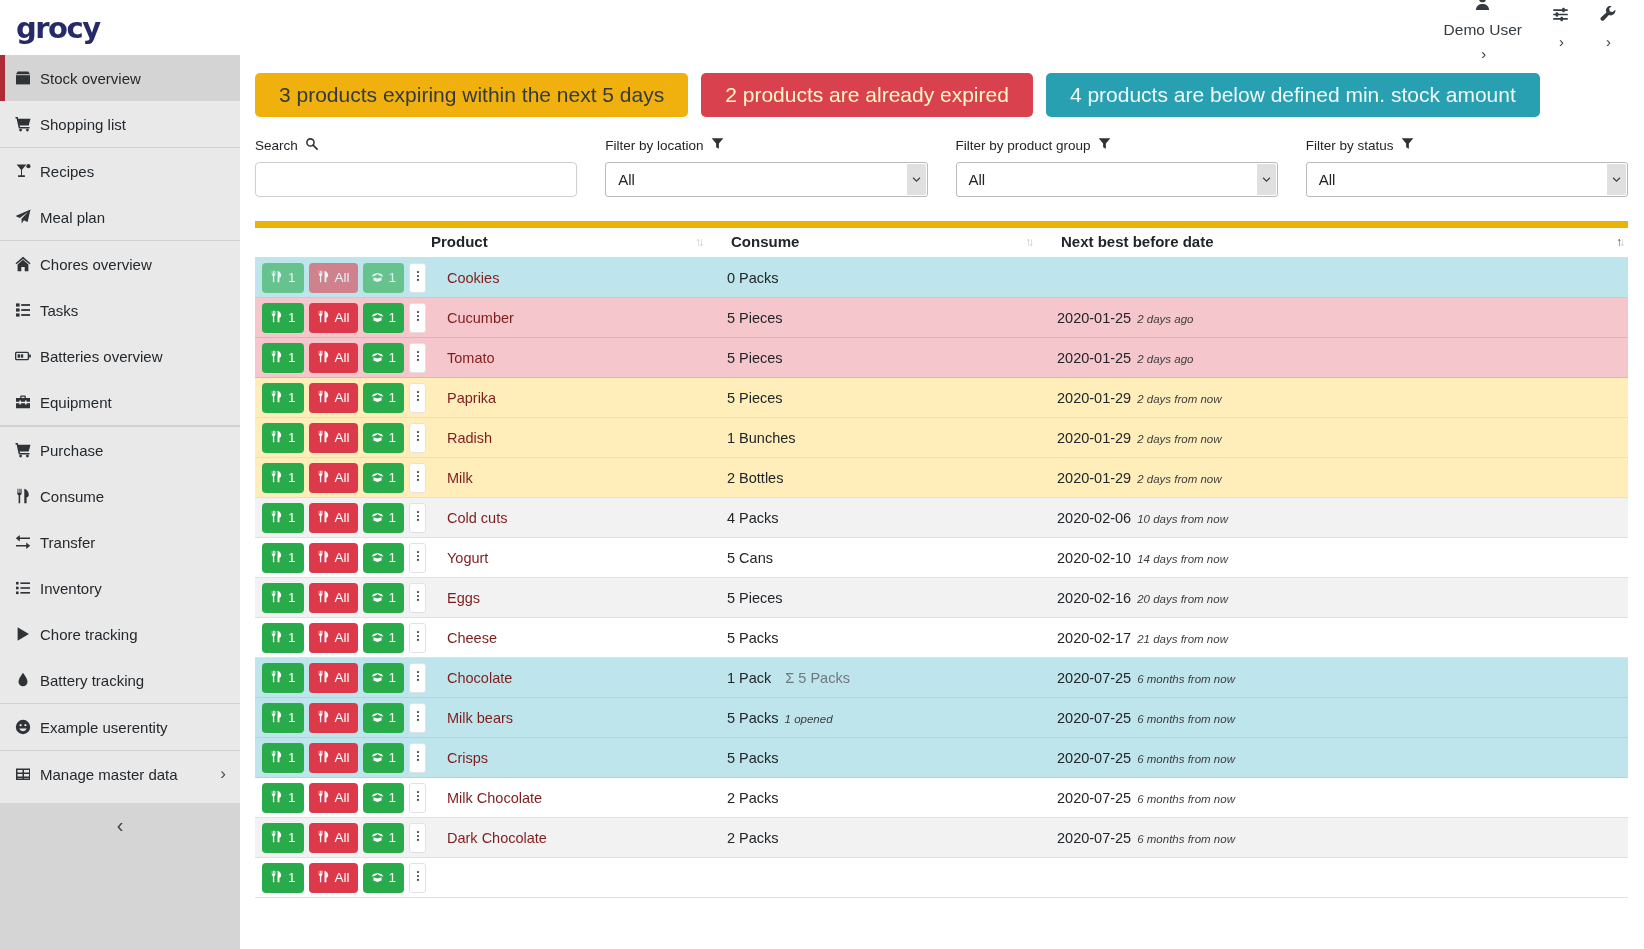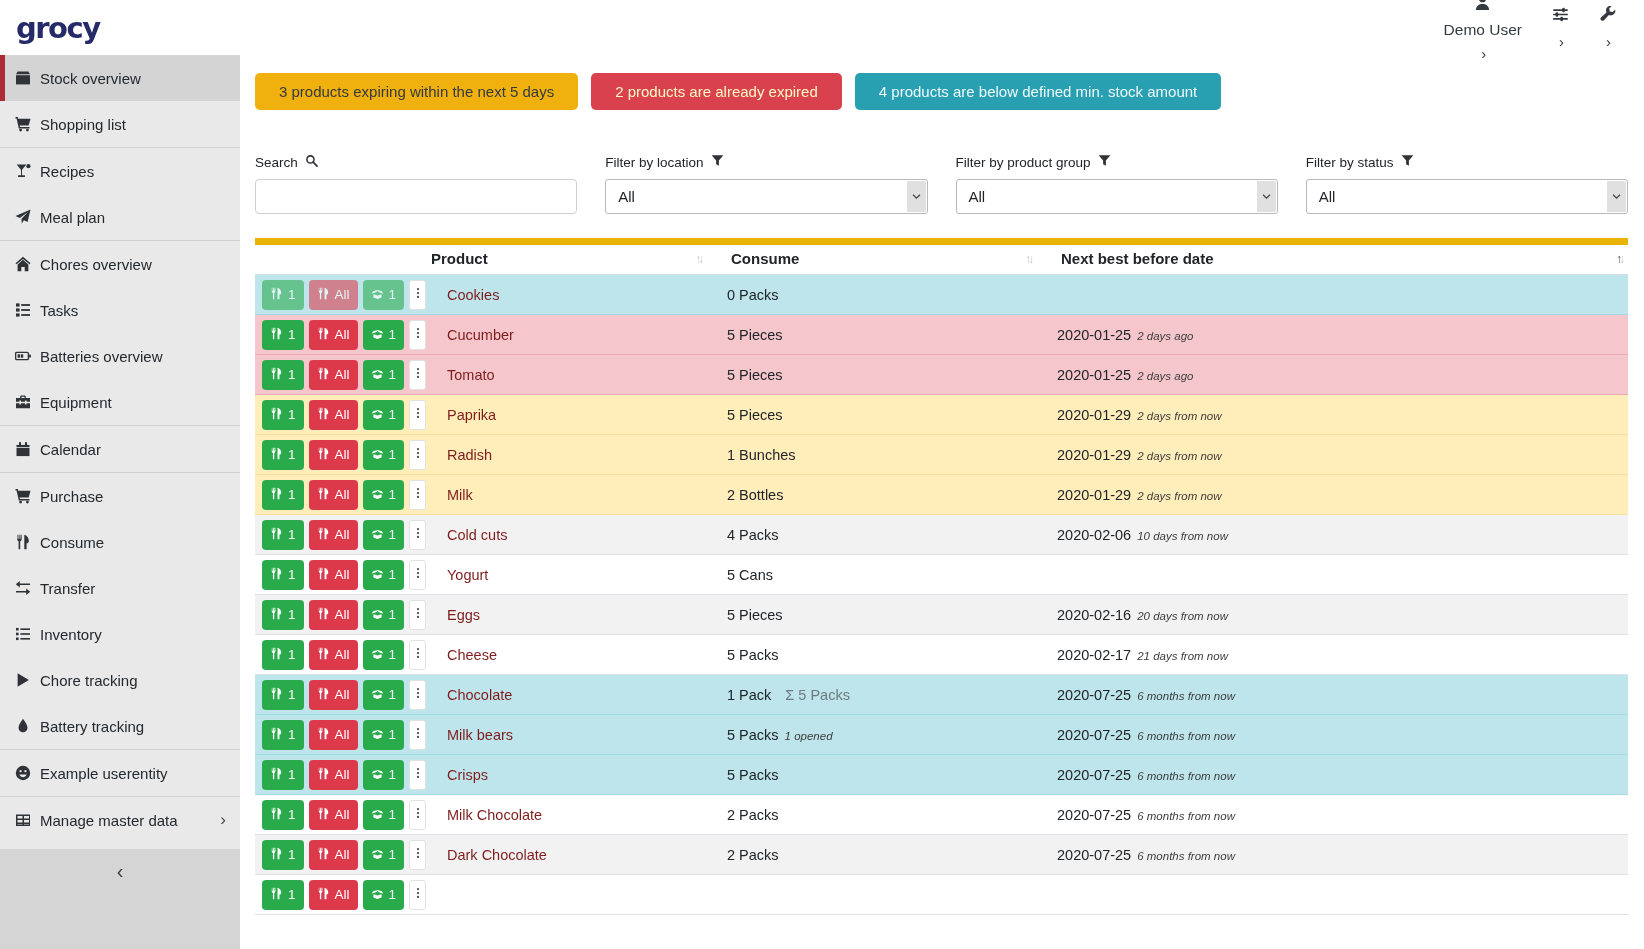--- a/index.html
+++ b/index.html
@@ -35,23 +35,23 @@
   .page-head { display:flex; align-items:center; }
   .page-head h1 { font-size:33px; font-weight:500; color:#32383e; letter-spacing:-.5px; }
   .page-head h1 .sub { color:#6e7d8a; font-weight:400; margin-left:8px; }
   .head-buttons { display:flex; gap:15px; margin-left:24px; }
   .btn-outline { display:flex; align-items:center; gap:7px; padding:6px 12px; border:1px solid #343a40;
                  border-radius:5px; color:#343a40; font-size:15px; background:#fff; cursor:pointer;
                  font-family:inherit; white-space:nowrap; }
   .btn-outline svg { width:15px; height:15px; }
 
   .alerts { display:flex; gap:13px; margin-top:15px; }
-  .alert { padding:10px 24px; border-radius:5px; font-size:15px; white-space:nowrap; }
-
-  .filters { display:grid; grid-template-columns:repeat(4,1fr); gap:28px; margin-top:44px; }
+  .alert { padding:10px 24px; border-radius:5px; font-size:21px; white-space:nowrap; }
+
+  .filters { display:grid; grid-template-columns:repeat(4,1fr); gap:28px; margin-top:20px; }
   .filter-label { font-size:13.5px; color:#212529; display:flex; align-items:center; gap:7px; margin-bottom:9px; font-weight:400; }
   .filter-label svg { width:13px; height:13px; color:#2f3337; }
   .search-input { width:100%; height:35px; border:1px solid #cfcfcf; border-radius:4px; padding:0 10px;
                   font-size:15px; font-family:inherit; outline:none; }
   .select { position:relative; height:35px; border:1px solid #b9b9b9; border-radius:3px; background:#fff;
             display:flex; align-items:center; padding:0 12px; font-size:15px; color:#212529; cursor:pointer; }
   .select-arrow { position:absolute; right:1px; top:1px; bottom:1px; width:19px; background:#e0e0e0;
                   display:flex; align-items:center; justify-content:center; color:#444; border-radius:0 2px 2px 0; }
   .select-arrow svg { width:11px; height:11px; }
 
@@ -197,31 +197,20 @@
 
   <div class="sidebar-item">
     <span class="icon">
           <svg viewBox="0 0 16 16" fill="currentColor" xmlns="http://www.w3.org/2000/svg">
             <path d="M5.2 3.9V2.6c0-.7.5-1.2 1.2-1.2h3.2c.7 0 1.2.5 1.2 1.2v1.3H15v3.9h-3.4V6.6H10v1.2H6V6.6H4.4v1.2H1V3.9h4.2zm1.3 0h3V2.7h-3zM1 9.3h3.4v1.2H6V9.3h4v1.2h1.6V9.3H15v5H1z"></path>
           </svg>
         </span>
     <span class="label">Equipment</span>
   </div>
 <div class="sidebar-divider"></div>
-  <div class="sidebar-item">
-    <span class="icon">
-          <svg viewBox="0 0 16 16" fill="currentColor" xmlns="http://www.w3.org/2000/svg">
-            <path d="M1.5 3.9h13v2.2h-13z"></path>
-            <path d="M1.5 6.9h13v8.2h-13z"></path>
-            <rect x="4" y="1.1" width="2" height="3.4" rx=".6"></rect>
-            <rect x="10" y="1.1" width="2" height="3.4" rx=".6"></rect>
-          </svg>
-        </span>
-    <span class="label">Calendar</span>
-  </div>
 <div class="sidebar-divider"></div>
   <div class="sidebar-item">
     <span class="icon">
           <svg viewBox="0 0 16 16" fill="currentColor" xmlns="http://www.w3.org/2000/svg">
             <path d="M.5 1h2.3l.4 1.8h12.3l-1.8 6.8H4.7l.3 1.4h9.5v1.5H3.8L1.6 2.5H.5z"></path>
             <circle cx="5.6" cy="14.1" r="1.4"></circle>
             <circle cx="12.4" cy="14.1" r="1.4"></circle>
           </svg>
         </span>
     <span class="label">Purchase</span>
@@ -731,20 +720,23 @@
                   <circle cx="8" cy="2.8" r="1.5"></circle>
                   <circle cx="8" cy="8" r="1.5"></circle>
                   <circle cx="8" cy="13.2" r="1.5"></circle>
                 </svg></span>
       </button>
     </div>
     <div class="cell product">Yogurt</div>
     <div class="cell amount">
       <span class="amt">5 Cans</span>
     </div>
+    <div class="cell date">
+      <span class="d">2020-02-10</span><span class="timeago">14 days from now</span>
+    </div>
   </div>
 
   <div class="trow striped">
     <div class="actions">
       <button class="action-btn btn-green" style="background: rgb(42, 171, 75);">
         <span><svg viewBox="0 0 16 16" fill="currentColor" xmlns="http://www.w3.org/2000/svg">
                   <path d="M2.2.8v4.4c0 1 .6 1.8 1.4 2.1V15.2h1.6V7.3c.8-.3 1.4-1.1 1.4-2.1V.8H5.5v3.9h-.9V.8h-1v3.9h-.9V.8z"></path>
                   <path d="M9.3 15.2V.8c2.7.7 4.5 3.1 4.5 5.9 0 1.6-.9 2.5-2.2 2.6v5.9z"></path>
                 </svg></span>
               <span class="lbl-c1">1</span>

